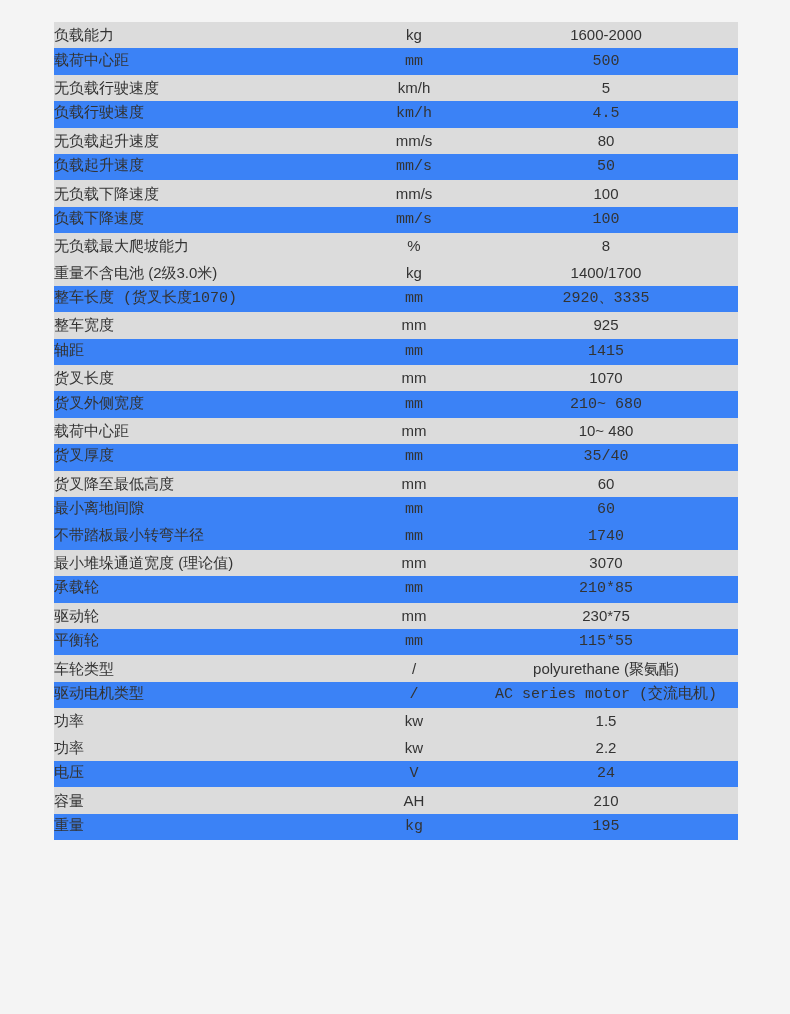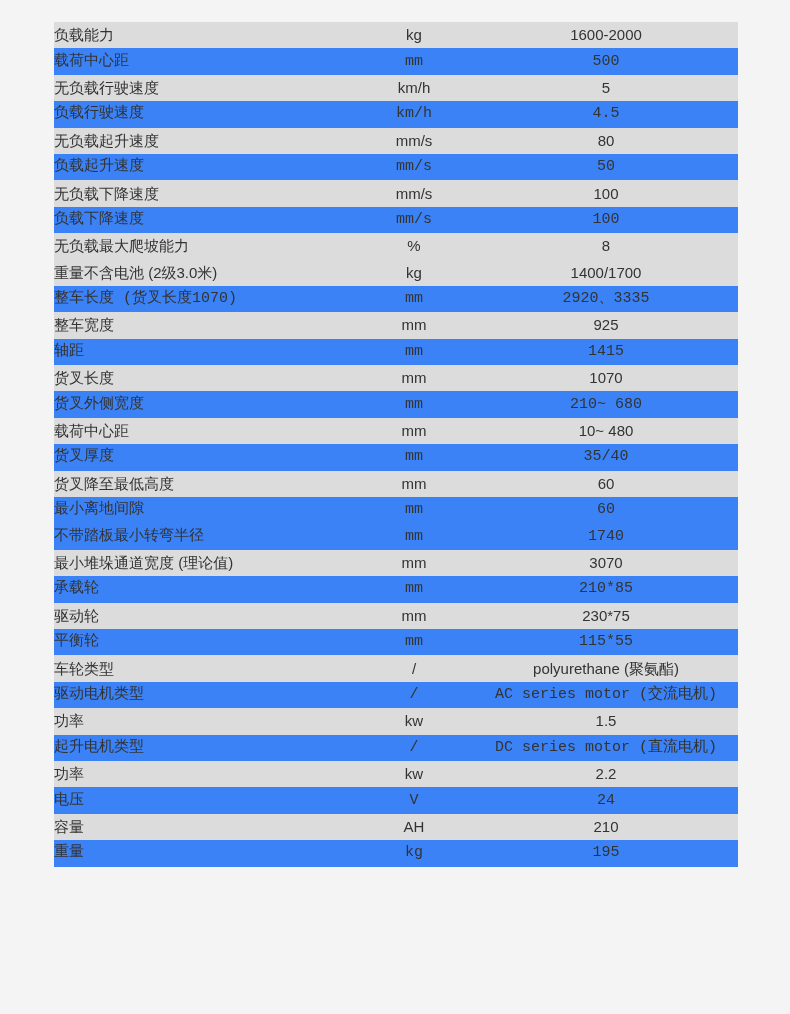--- a/index.html
+++ b/index.html
@@ -195,25 +195,20 @@
         <tr class="row-even">
           <td class="c-name">驱动电机类型</td>
           <td class="c-unit">/</td>
           <td class="c-value">AC series motor (交流电机)</td>
         </tr>
         <tr class="row-odd">
           <td class="c-name">功率</td>
           <td class="c-unit">kw</td>
           <td class="c-value">1.5</td>
         </tr>
-        <tr class="row-even">
-          <td class="c-name">起升电机类型</td>
-          <td class="c-unit">/</td>
-          <td class="c-value">DC series motor (直流电机)</td>
-        </tr>
         <tr class="row-odd">
           <td class="c-name">功率</td>
           <td class="c-unit">kw</td>
           <td class="c-value">2.2</td>
         </tr>
         <tr class="row-even">
           <td class="c-name">电压</td>
           <td class="c-unit">V</td>
           <td class="c-value">24</td>
         </tr>

